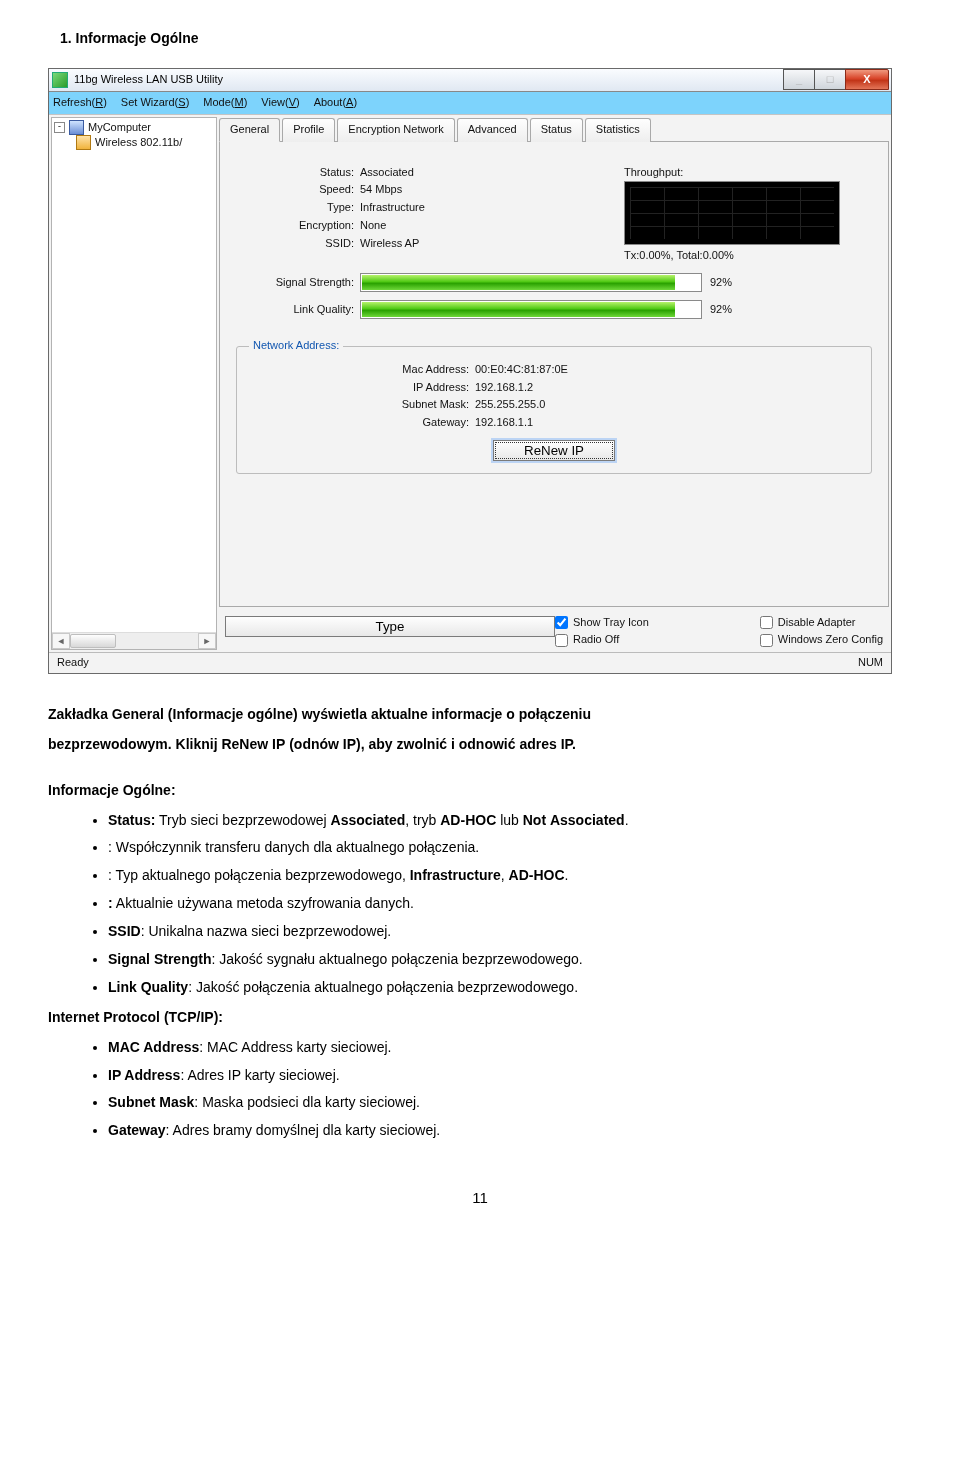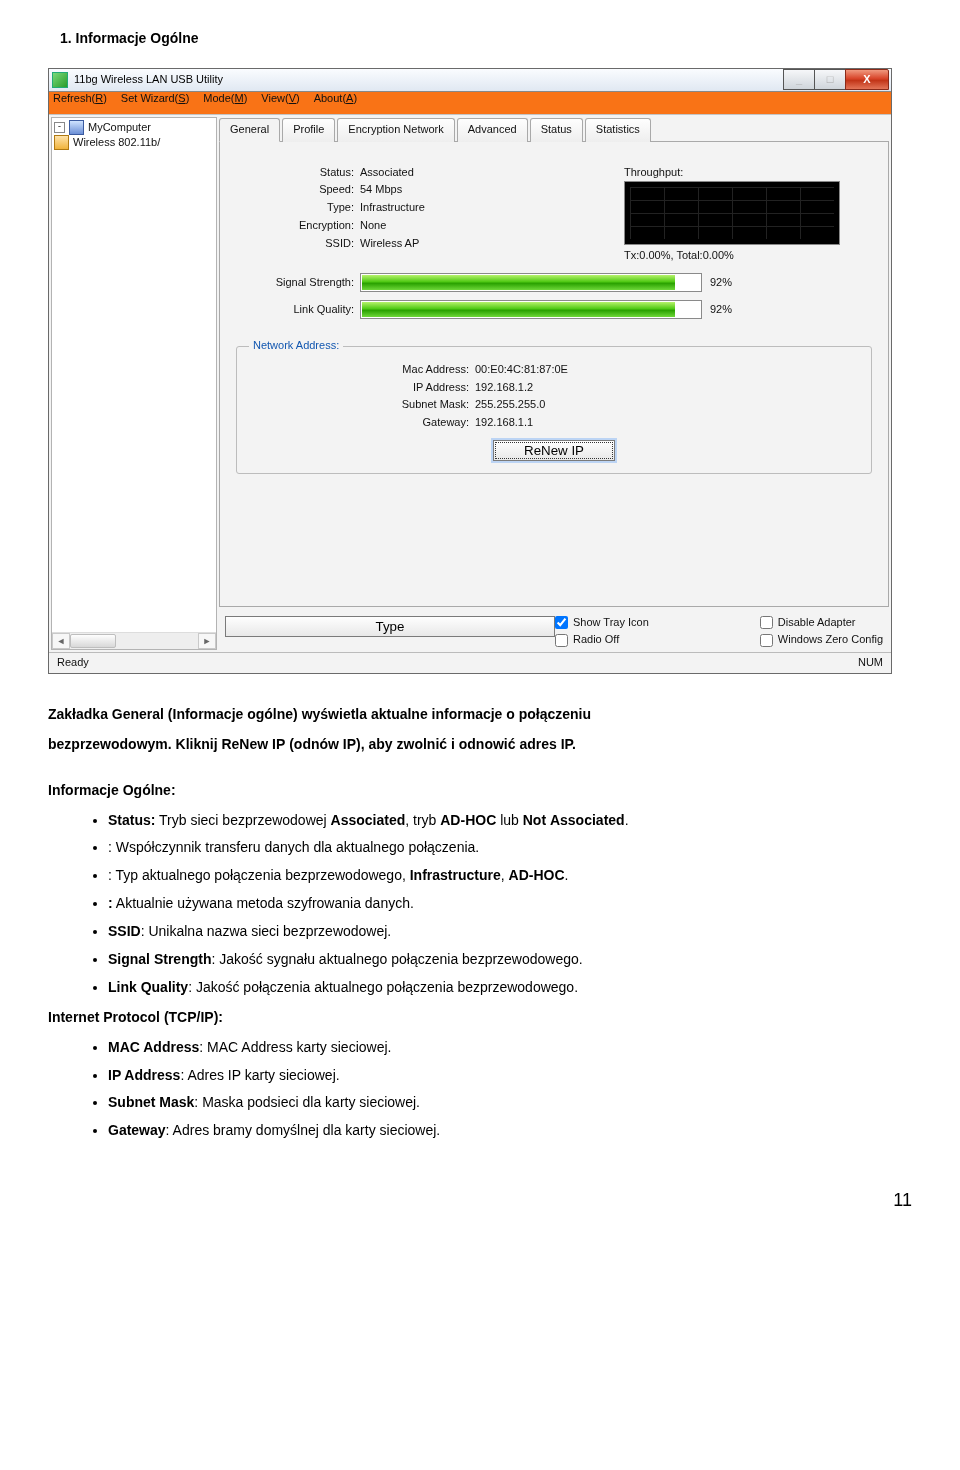--- a/index.html
+++ b/index.html
@@ -60,24 +60,24 @@
     background: linear-gradient(#f0997f, #d8452a 45%, #c23518 55%, #e37558);
     color: #fff; border-color: #8a2a18;
     border-top-right-radius: 2px;
   }
   .win-btn.min, .win-btn.max {
     color: #aaa;
   }
 
   .menubar {
     height: 22px;
-    background: #f97316;
+    background: #7dd3fc;
     border-bottom: 1px solid #c4c4c4;
     display: flex;
-    align-items: flex-start;
+    align-items: center;
     padding-left: 4px;
     gap: 14px;
   }
   .menubar span u { text-decoration: underline; }
 
   .client {
     display: flex;
     background: #f3f3f3;
     min-height: 518px;
   }
@@ -99,21 +99,21 @@
   }
   .mini-ico { width: 13px; height: 13px; }
   .ico-comp {
     background: linear-gradient(#cfe3ff,#6b8fd6);
     border:1px solid #3b5ba0;
   }
   .ico-wifi {
     background: linear-gradient(#ffe3aa,#f0b33b);
     border:1px solid #b07912;
   }
-  .tree-child { }
+  .tree-child { margin-left: 22px; }
   .tree-hsb {
     position:absolute; left:0; right:0; bottom:0; height:16px;
     border-top:1px solid #ddd; background:#f1f1f1;
     display:flex; justify-content:space-between;
   }
   .tree-hsb .arrow { width:16px; border:1px solid #c9c9c9; background:#f7f7f7; text-align:center; font-size:9px; line-height:14px; color:#666;}
   .tree-hsb .track { flex:1; background:#eee; position:relative;}
   .tree-hsb .thumb { position:absolute; left:0; top:1px; bottom:1px; width:44px; background:linear-gradient(#fefefe,#d8d8d8); border:1px solid #bebebe; border-radius:2px;}
 
   .main { flex:1; padding: 2px; }
@@ -192,21 +192,21 @@
     display:flex; justify-content:space-between;
     padding: 3px 8px;
     align-items: flex-end;
   }
 
   
   .prose p { margin: 0 0 4px 0; font-weight: bold;}
   .prose .heading-line { margin-top: 20px;}
   .prose ul { list-style: disc; padding-left: 60px; margin: 4px 0;}
   .prose li { margin-bottom: 2px;}
-  .page-num { text-align:right; margin-top: 40px; font-size:18px;}
+  .page-num { text-align:center; margin-top: 40px; font-size:15px;}
 </style>
 </head>
 <body>
 
 <h2 class="page-head">1.  Informacje Ogólne</h2>
 
 <div class="window">
   <div class="titlebar">
     <div class="app-ico"></div>
     <span class="title-text">11bg Wireless LAN USB Utility</span>

